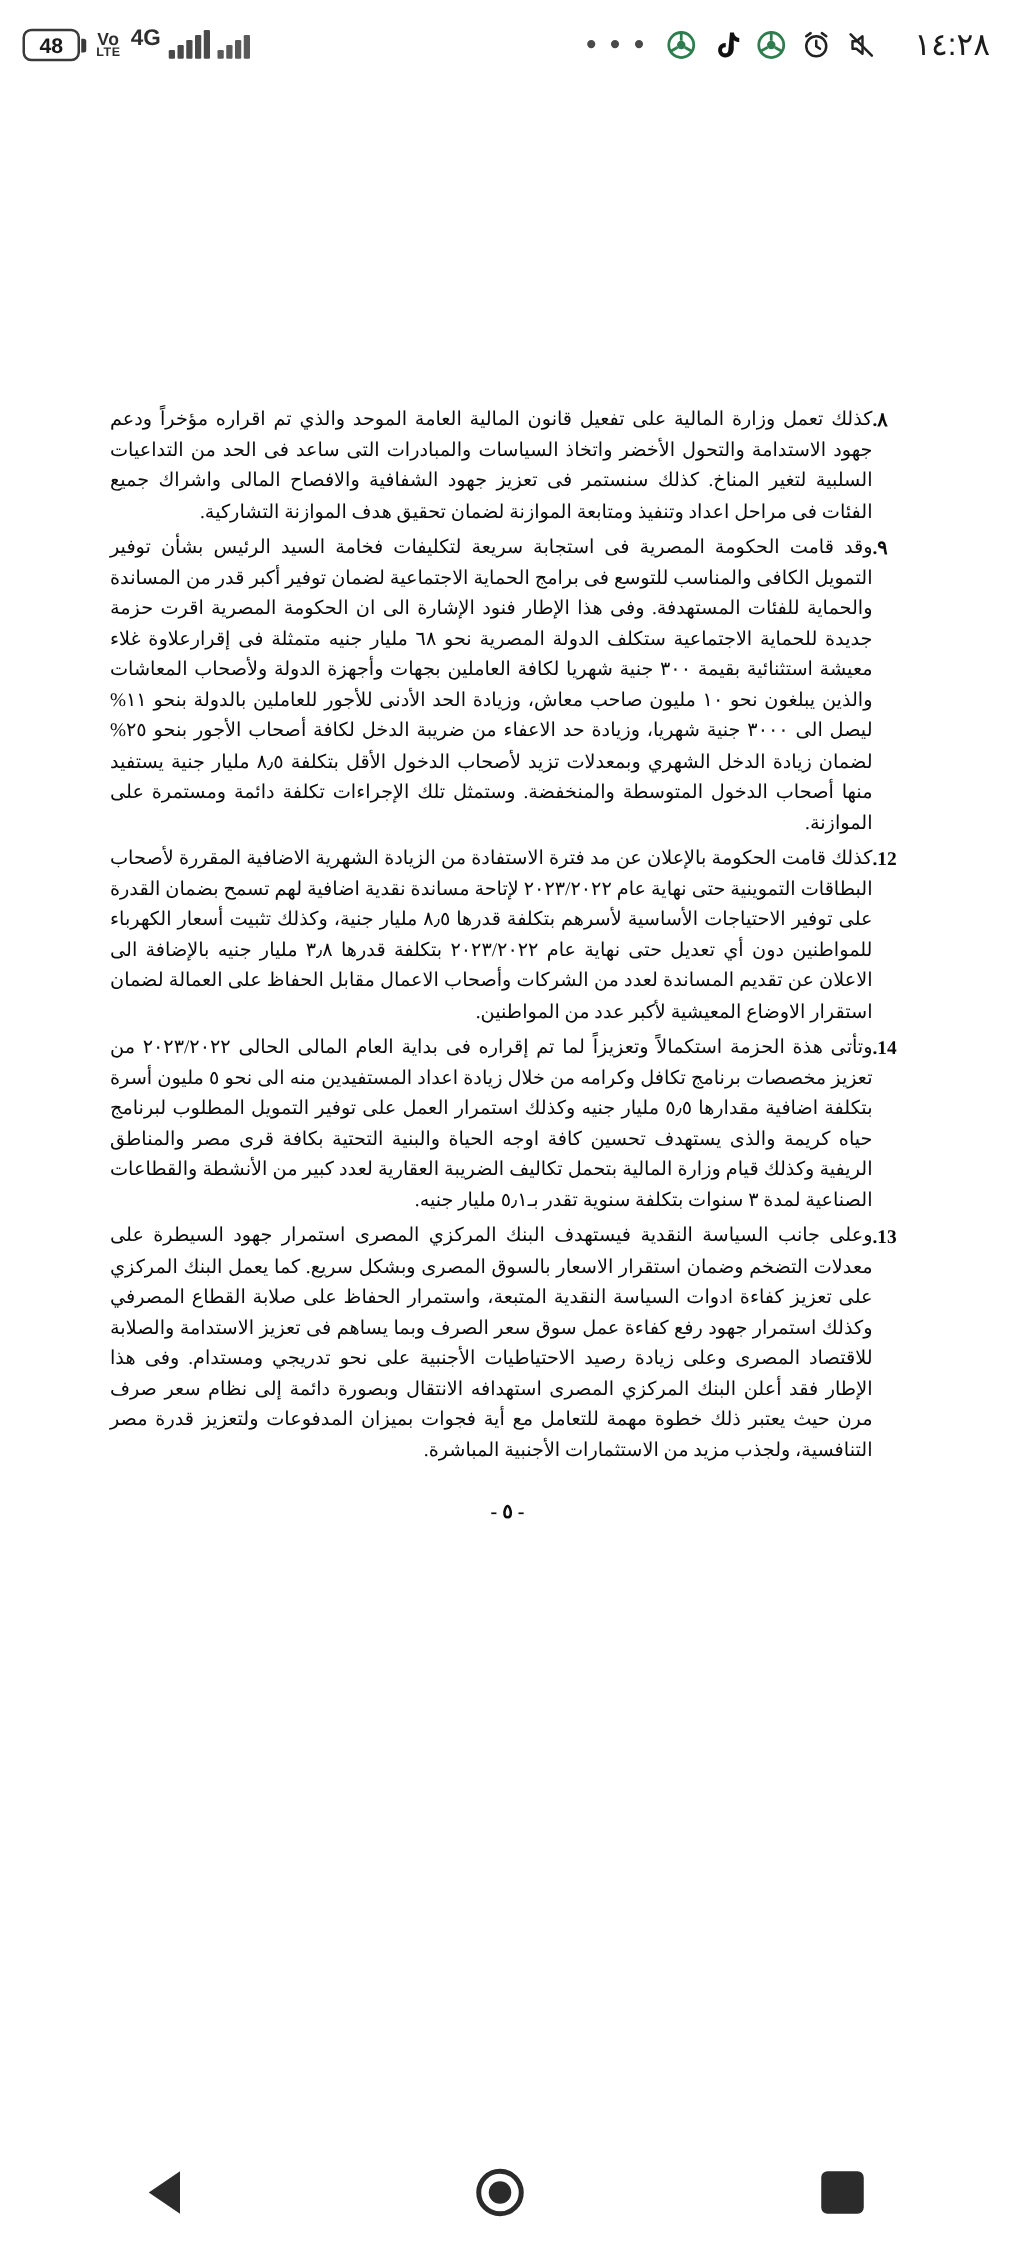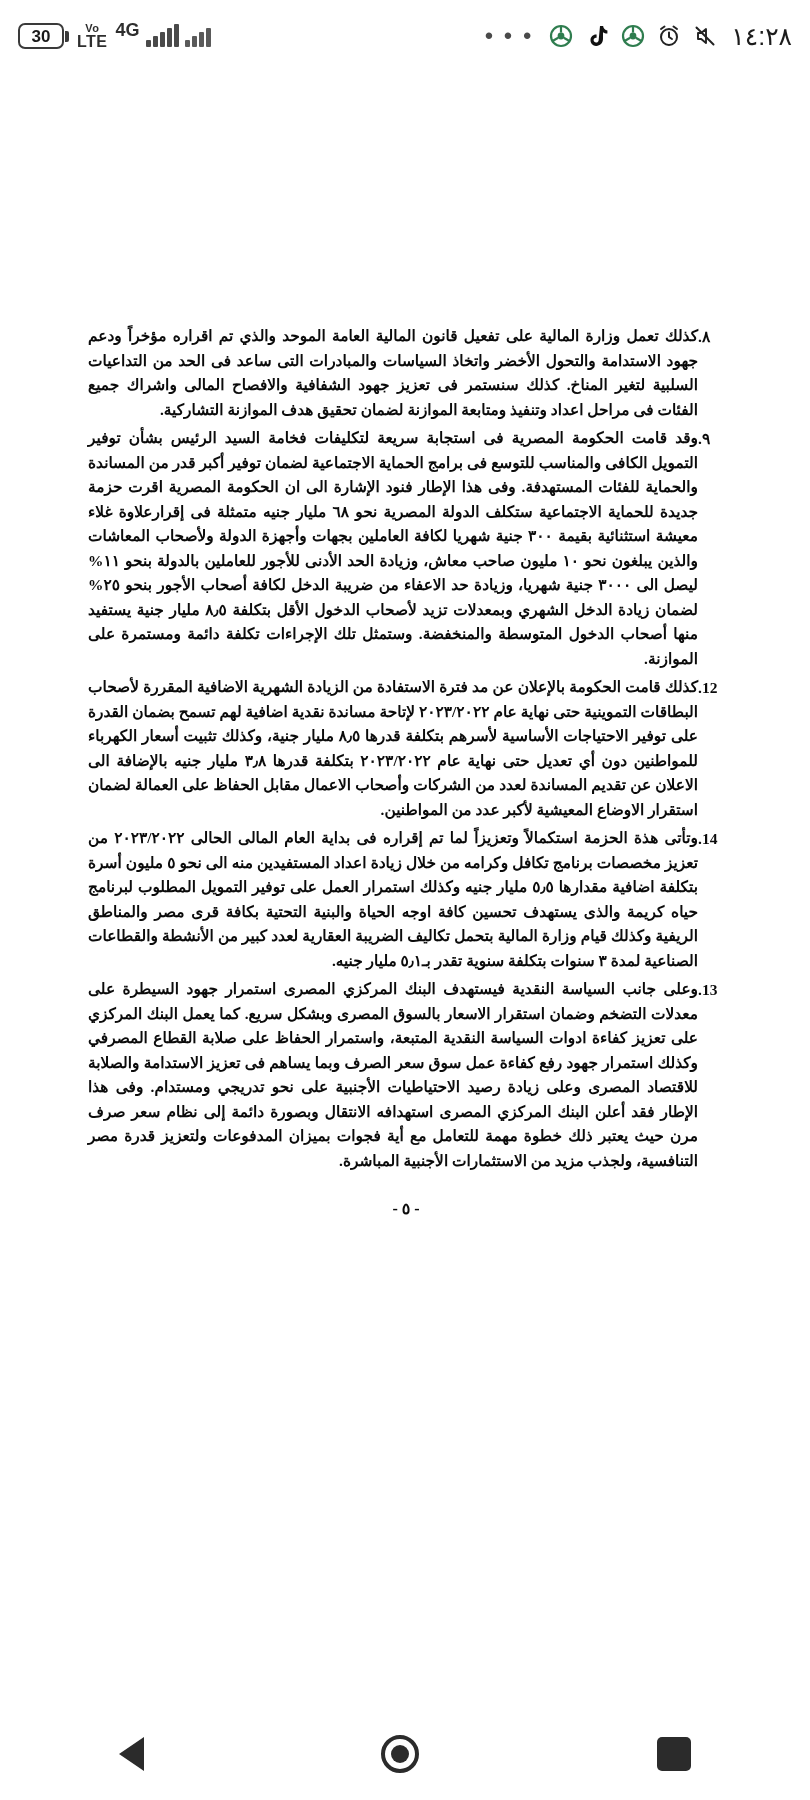--- a/index.html
+++ b/index.html
@@ -66,22 +66,22 @@
     display: flex;
     flex-direction: column;
     align-items: center;
     justify-content: center;
     line-height: 1;
     color: #2e2e2e;
     font-family: "Liberation Sans", sans-serif;
     font-weight: 700;
     margin-left: 2px;
   }
-  .volte .v-top { font-size: 11px; letter-spacing: .5px; }
-  .volte .v-bot { font-size: 16px; letter-spacing: .5px; }
+  .volte .v-top { font-size: 14px; letter-spacing: .5px; }
+  .volte .v-bot { font-size: 10px; letter-spacing: .5px; }
   .netlabel {
     font-family: "Liberation Sans", sans-serif;
     font-size: 18px;
     font-weight: 700;
     color: #2e2e2e;
     margin-bottom: 12px;
     margin-left: 2px;
   }
   .bars {
     display: flex;
@@ -119,21 +119,21 @@
     width: 25px;
     height: 25px;
     display: inline-flex;
     align-items: center;
     justify-content: center;
   }
   .clock-text {
     font-family: "Liberation Sans", sans-serif;
     font-size: 25px;
     color: #1c1c1c;
-    margin-left: 3px;
+    margin-left: 19px;
     letter-spacing: 0px;
   }
 
   
   .page {
     position: absolute;
     top: 72px;
     left: 0;
     right: 0;
     bottom: 92px;
@@ -162,21 +162,21 @@
     color: #0b0b0b;
     width: 26px;
     text-align: left;
     padding-top: 1px;
     line-height: 24px;
   }
   .txt {
     flex: 1 1 auto;
     font-family: "Liberation Serif", serif;
     font-size: 15.4px;
-    font-weight: 700;
+    font-weight: 400;
     color: #0b0b0b;
     line-height: 24.5px;
     text-align: justify;
     text-align-last: right;
     letter-spacing: 0px;
   }
   .pagenum {
     margin-top: 26px;
     text-align: center;
     font-family: "Liberation Serif", serif;
@@ -228,21 +228,21 @@
     border-radius: 5px;
   }
 </style>
 </head>
 <body>
 
 <div class="statusbar">
   <div class="sb-left">
     <div class="battery">
       <div class="battery-body">
-        <span>30</span>
+        <span>48</span>
       </div>
       <div class="battery-cap"></div>
     </div>
     <div class="volte">
       <span class="v-top">Vo</span>
       <span class="v-bot">LTE</span>
     </div>
     <div class="netlabel">4G</div>
     <div class="bars">
       <i></i>

